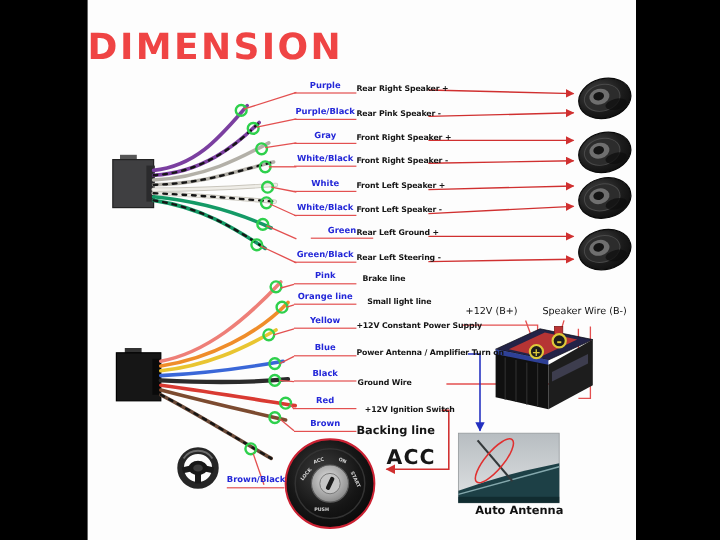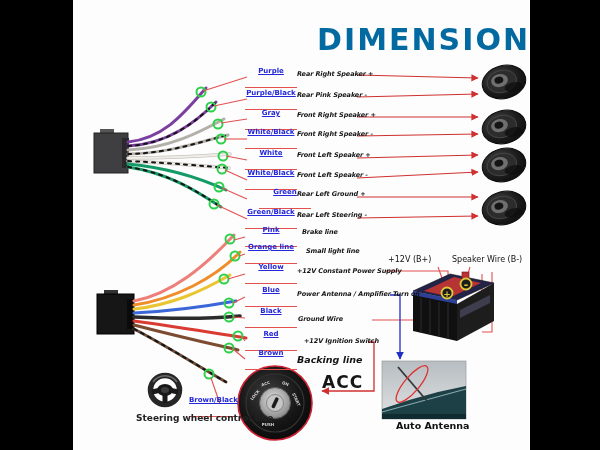--- a/index.html
+++ b/index.html
@@ -1,25 +1,25 @@
 <!DOCTYPE html>
 <html><head>
 <meta charset="utf-8">
 <style>
   html,body{margin:0;padding:0;background:#000;}
   .stage{position:relative;width:600px;height:450px;background:#000;overflow:hidden;
          font-family:"DejaVu Sans","Liberation Sans",sans-serif;}
   .content{position:absolute;left:73px;top:0;width:457px;height:450px;background:#fdfdfd;}
-  .title{position:absolute;left:73px;top:22px;width:457px;text-align:right;
-         font-size:30px;font-weight:800;letter-spacing:2px;color:#0369a1;z-index:3;}
+  .title{position:absolute;left:73px;top:22px;width:457px;text-align:left;
+         font-size:30px;font-weight:800;letter-spacing:2px;color:#ef4444;z-index:3;}
   svg.overlay{position:absolute;left:0;top:0;z-index:2;}
   .lbl{position:absolute;z-index:4;white-space:nowrap;line-height:1.1;}
   .wname{width:52px;text-align:center;font-size:7px;font-weight:bold;color:#2327d8;
-         border-bottom:1.2px solid #e35050;padding-bottom:11px;text-decoration:underline;}
-  .wfunc{font-size:6.5px;font-weight:bold;color:#151515;letter-spacing:-0.1px;font-style:italic;}
+         border-bottom:1.2px solid #e35050;padding-bottom:1px;}
+  .wfunc{font-size:6.5px;font-weight:bold;color:#151515;letter-spacing:-0.1px;}
   .big{font-size:9.5px;letter-spacing:0;}
   .batlbl{font-size:8px;font-weight:normal;color:#111;}
   .acc{font-size:17px;font-weight:800;color:#161616;letter-spacing:1px;}
   .cap{font-size:9px;font-weight:600;color:#222;}
   .capb{font-size:9.5px;font-weight:bold;color:#111;}
 </style>
 </head>
 <body>
 
 <div class="stage">
@@ -263,15 +263,14 @@
   <div class="lbl wfunc" style="left:297px;top:291px">Power Antenna / Amplifier Turn on</div>
   <div class="lbl wfunc" style="left:298px;top:316px">Ground Wire</div>
   <div class="lbl wfunc" style="left:304px;top:338px">+12V Ignition Switch</div>
   <div class="lbl wfunc big" style="left:297px;top:355px">Backing line</div>
 
   <div class="lbl batlbl" style="left:388px;top:256px">+12V (B+)</div>
   <div class="lbl batlbl" style="left:452px;top:256px">Speaker Wire (B-)</div>
 
   <div class="lbl acc" style="left:322px;top:373px">ACC</div>
 
-  <div class="lbl cap" style="left:136px;top:414px">Steering wheel control line</div>
   <div class="lbl capb" style="left:396px;top:421px">Auto Antenna</div>
 </div>
 
 </body></html>

